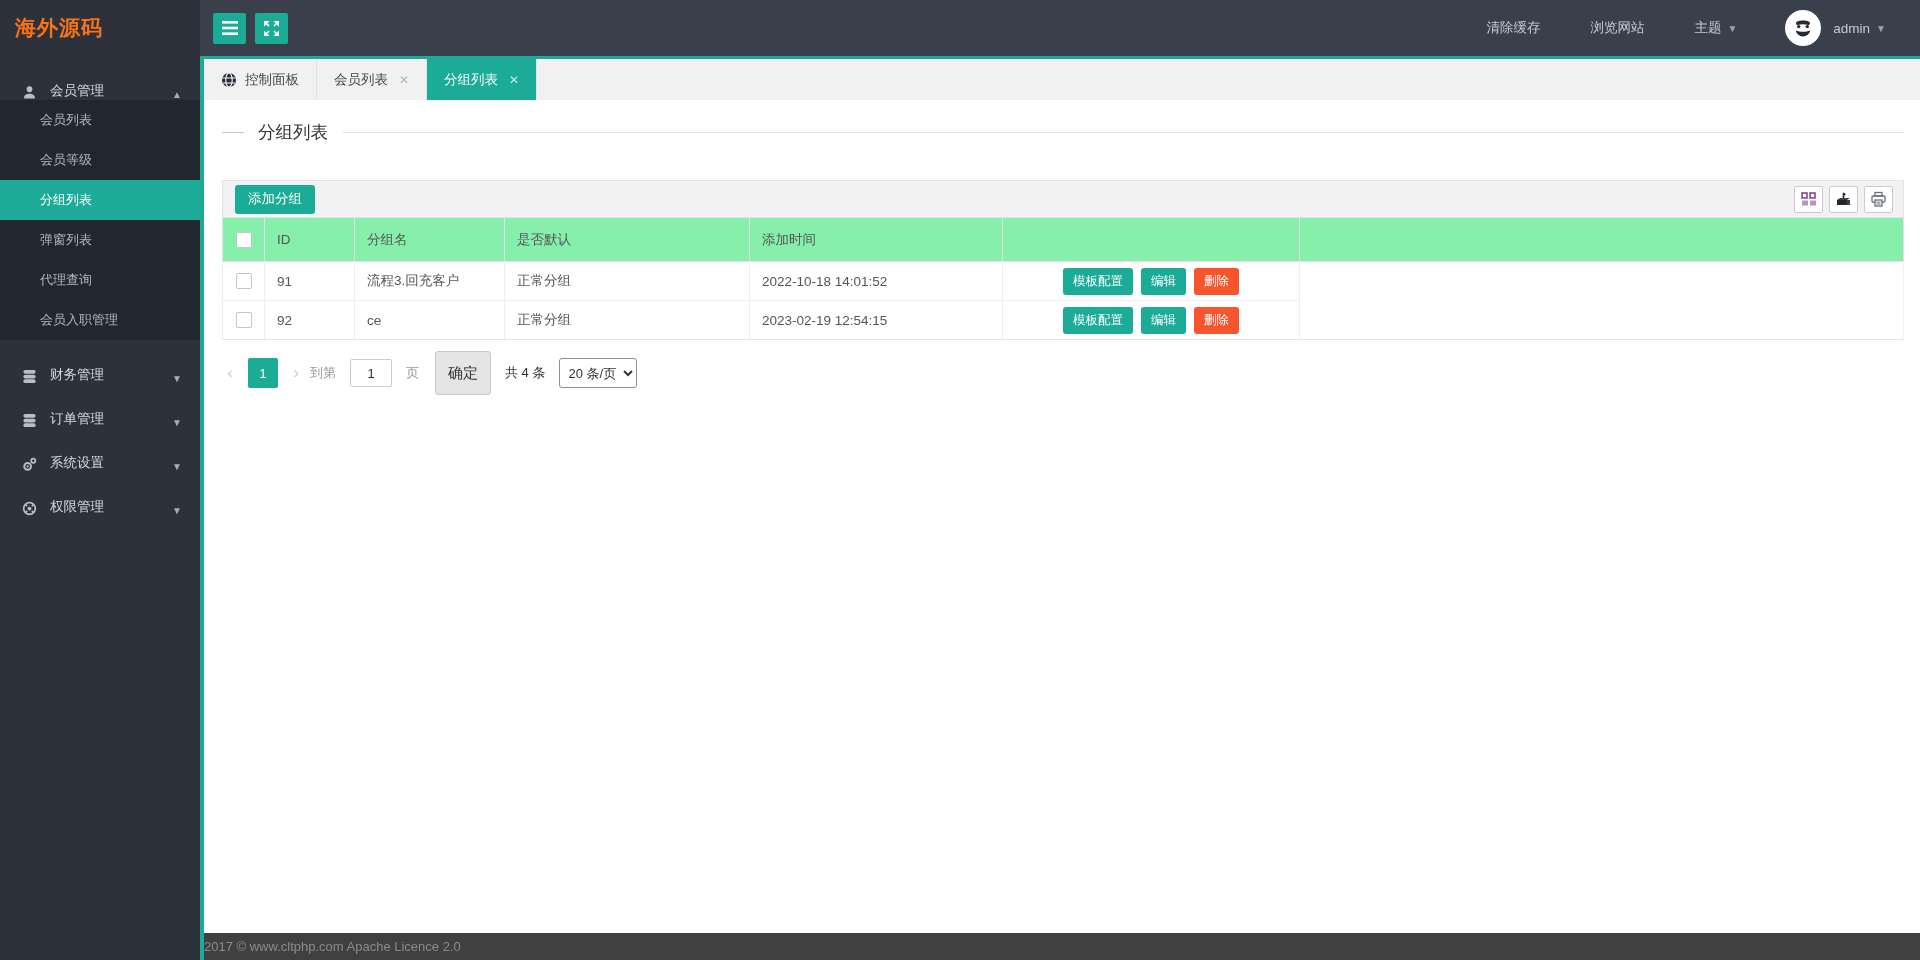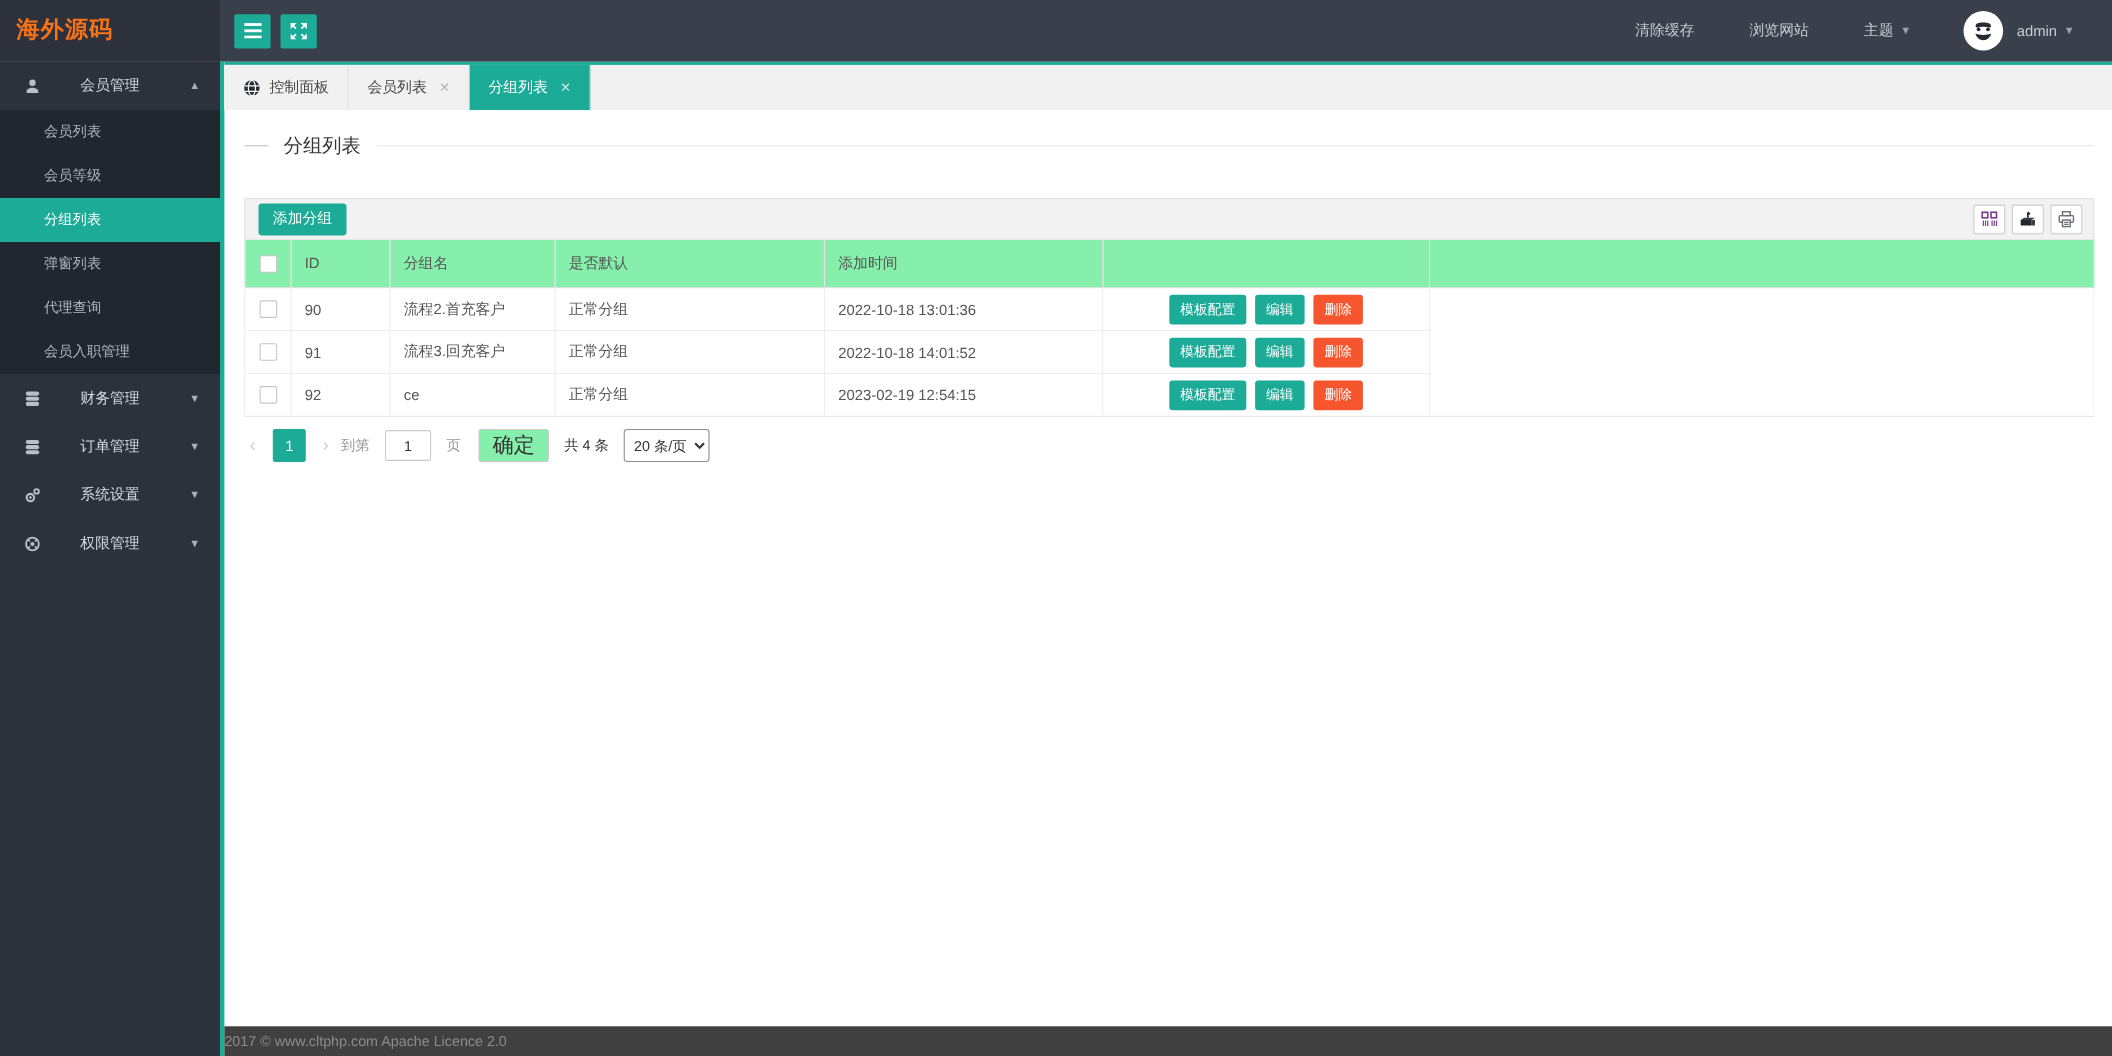--- a/index.html
+++ b/index.html
@@ -16,21 +16,21 @@
   .hbtn{width:33px;height:31px;background:var(--accent);border:none;border-radius:2px;margin-left:13px;display:grid;place-items:center;cursor:pointer;}
   .hbtn + .hbtn{margin-left:9px;}
   .top-nav{margin-left:auto;display:flex;align-items:center;padding-right:34px;}
   .nav-item{color:#c6cbd3;font-size:13.5px;margin-left:50px;cursor:pointer;display:flex;align-items:center;}
   .caret{font-size:10px;color:#9aa0a9;margin-left:6px;}
   .avatar{width:36px;height:36px;border-radius:50%;background:#fff;margin-left:48px;display:grid;place-items:center;cursor:pointer;}
   .user-name{margin-left:12px;}
 
   
   aside{position:absolute;top:56px;left:0;bottom:0;width:200px;background:var(--sidebar-bg);}
-  .side-item{height:44px;display:flex;align-items:center;padding:0 18px 0 22px;color:#d5dae1;font-size:13.5px;cursor:pointer;gap:23px;}
+  .side-item{height:44px;display:flex;align-items:flex-end;padding:0 18px 0 22px;color:#d5dae1;font-size:13.5px;cursor:pointer;}
   .side-item .lbl{margin-left:13px;}
   .side-item .arrow{margin-left:auto;font-size:10px;color:#a7aeb8;}
   .icon{display:inline-flex;align-items:center;justify-content:center;}
   .icon svg{display:block;}
   .sub{background:var(--submenu-bg);}
   .sub-item{height:40px;line-height:40px;padding-left:40px;color:#aeb6c0;font-size:13px;cursor:pointer;}
   .sub-item.active{background:var(--accent);color:#fff;}
 
   
   .main{position:absolute;top:56px;left:200px;right:0;bottom:0;background:#fff;border-left:4px solid var(--accent);}
@@ -63,21 +63,21 @@
   .btn-mini.primary{background:var(--accent);}
   .btn-mini.danger{background:var(--danger);}
   td.ghost{border-left:1px solid #eee;border-right:1px solid #f2f2f2;border-bottom:none;border-top:none;}
   tbody tr:last-child td{border-bottom:1px solid #e7e7e7;}
 
   .pagination{margin-top:11px;display:flex;align-items:center;font-size:13px;color:#666;}
   .pg-prev,.pg-next{font-size:17px;color:#ccc;width:16px;text-align:center;cursor:default;}
   .pg-cur{width:30px;height:30px;background:var(--accent);color:#fff;border-radius:2px;display:grid;place-items:center;margin:0 10px;font-size:13.5px;cursor:pointer;}
   .pg-label{color:#999;margin:0 6px;}
   .pg-input{width:42px;height:28px;border:1px solid #ccc;border-radius:2px;text-align:center;font-size:13px;color:#333;margin:0 8px;font-family:inherit;}
-  .pg-confirm{height:30px;padding:0 12px;background:#86efac;border:1px solid #c9c9c9;border-radius:3px;font-size:19px;color:#333;margin:0 10px;cursor:pointer;font-family:inherit;}
+  .pg-confirm{height:44px;padding:0 12px;background:#e5e5e5;border:1px solid #c9c9c9;border-radius:3px;font-size:15px;color:#333;margin:0 10px;cursor:pointer;font-family:inherit;}
   .pg-total{color:#333;margin:0 6px 0 4px;}
   .pg-size{height:30px;border:1px solid #8f8f8f;border-radius:3px;background:#fff;font-size:13px;color:#333;margin-left:8px;padding:0 4px;font-family:inherit;}
 
   footer{position:absolute;left:0;right:0;bottom:0;height:27px;background:#404040;text-align:left;line-height:27px;color:#8b8b8b;font-size:13px;}
 </style>
 </head>
 <body>
 
 <header>
   <div class="logo">海外源码</div>
@@ -265,29 +265,20 @@
               <th>分组名</th>
               <th>是否默认</th>
               <th>添加时间</th>
               <th></th>
               <th></th>
             </tr>
           </thead>
         <tbody id="gridBody">
             <tr>
               <td class="cb-cell"><span class="cb"></span></td>
-              <td>90</td>
-              <td>流程2.首充客户</td>
-              <td>正常分组</td>
-              <td>2022-10-18 13:01:36</td>
-              <td class="actions"><span class="btn-mini primary">模板配置</span><span class="btn-mini primary">编辑</span><span class="btn-mini danger">删除</span></td>
-              <td class="ghost"></td>
-            </tr>
-            <tr>
-              <td class="cb-cell"><span class="cb"></span></td>
               <td>91</td>
               <td>流程3.回充客户</td>
               <td>正常分组</td>
               <td>2022-10-18 14:01:52</td>
               <td class="actions"><span class="btn-mini primary">模板配置</span><span class="btn-mini primary">编辑</span><span class="btn-mini danger">删除</span></td>
               <td class="ghost"></td>
             </tr>
             <tr>
               <td class="cb-cell"><span class="cb"></span></td>
               <td>92</td>

